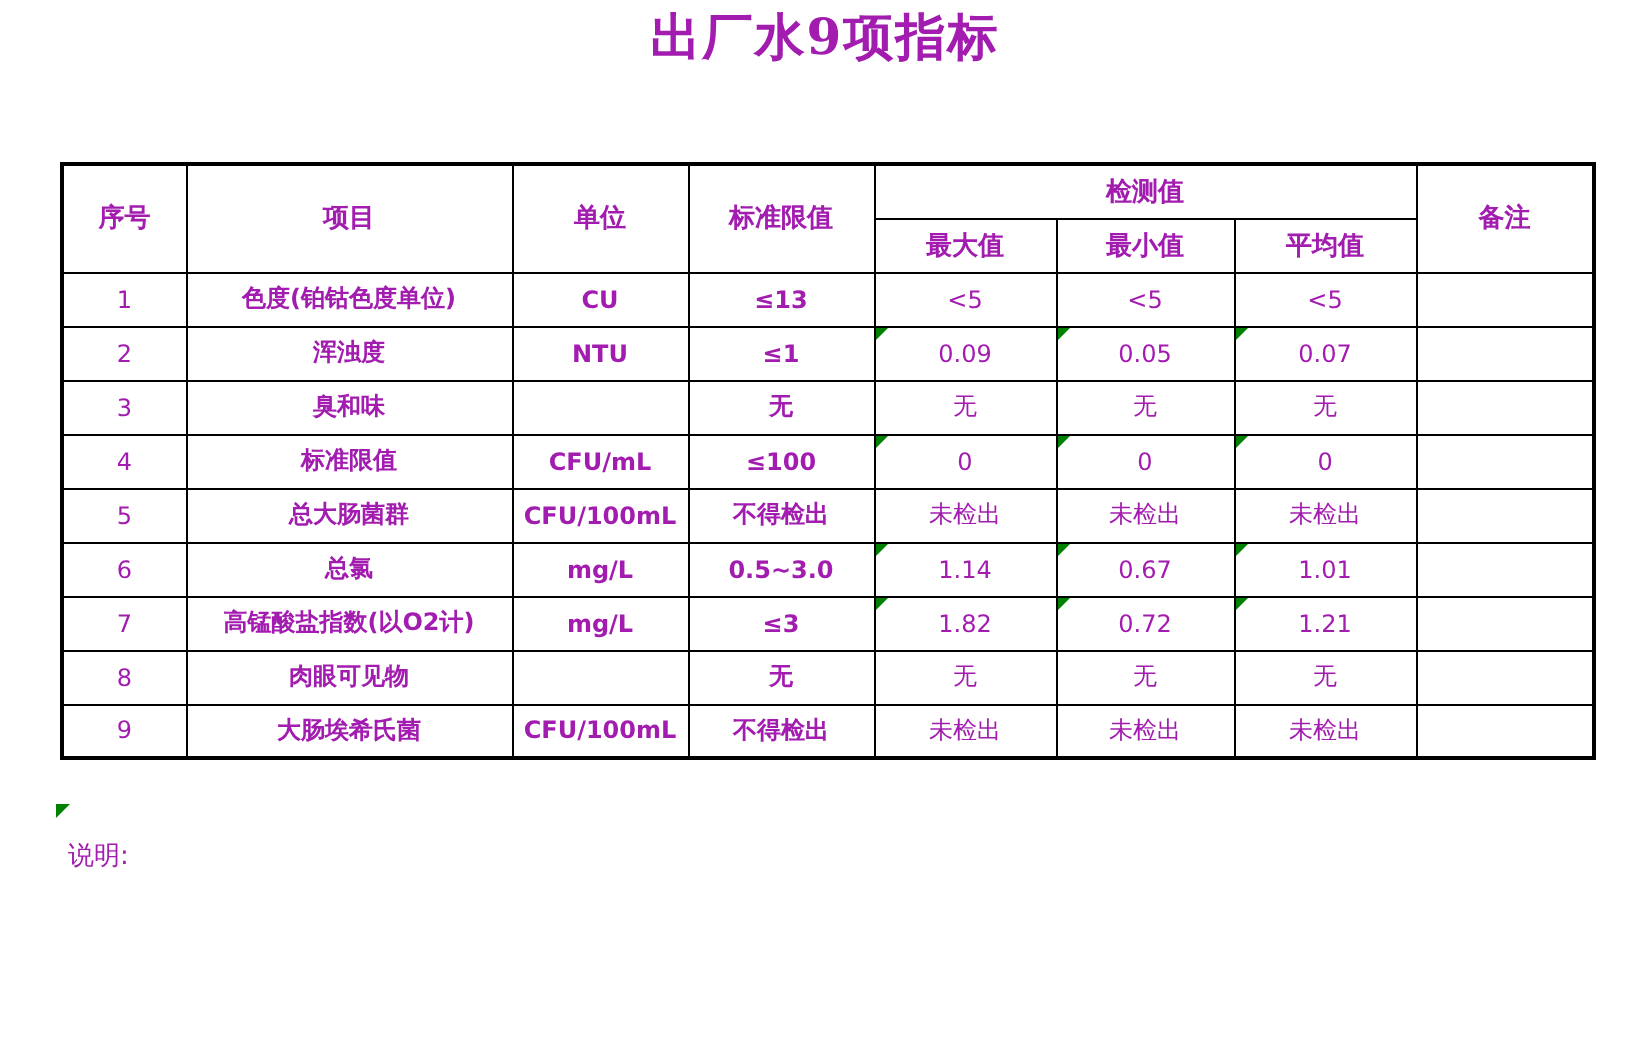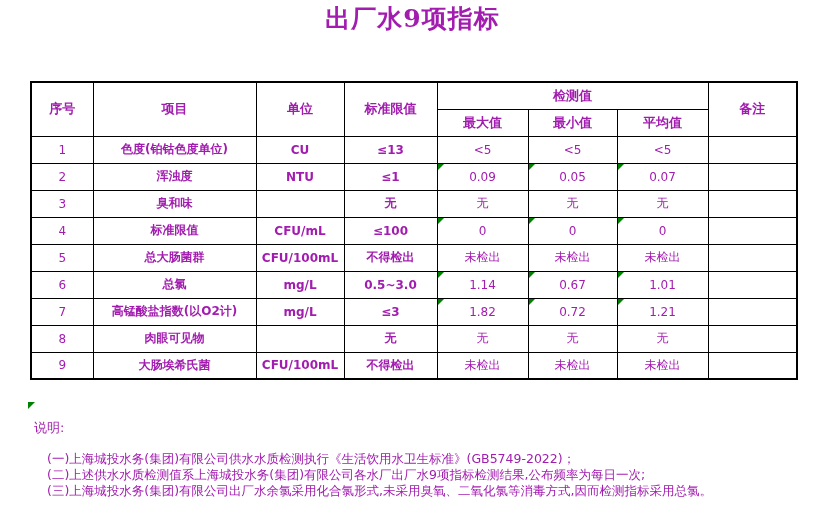--- a/index.html
+++ b/index.html
@@ -212,19 +212,14 @@
           <td class="c">未检出</td>
           <td class="c"></td>
         </tr>
       </tbody>
   </table>
 
   <div class="flag standalone"></div>
 
   <div class="notes-label">说明:</div>
 
-  <div class="notes" id="notes">
-      <div>(一)上海城投水务(集团)有限公司供水水质检测执行《生活饮用水卫生标准》(GB5749-2022)；</div>
-      <div>(二)上述供水水质检测值系上海城投水务(集团)有限公司各水厂出厂水9项指标检测结果,公布频率为每日一次;</div>
-      <div>(三)上海城投水务(集团)有限公司出厂水余氯采用化合氯形式,未采用臭氧、二氧化氯等消毒方式,因而检测指标采用总氯。</div>
-    </div>
 
 </div>
 
 </body></html>

